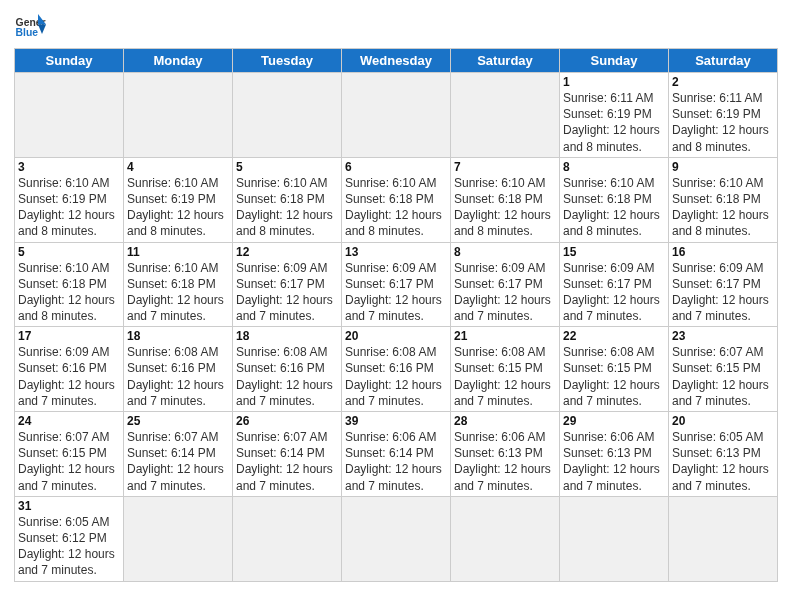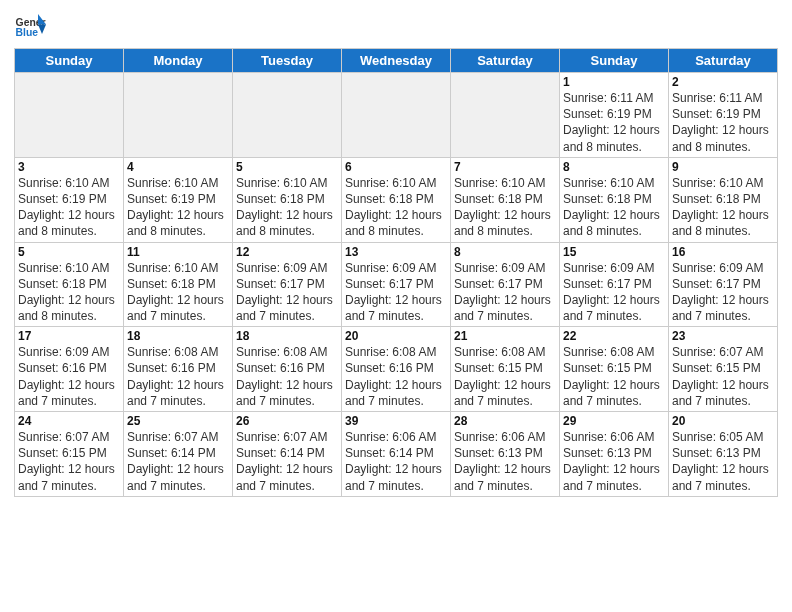--- a/index.html
+++ b/index.html
@@ -306,15 +306,29 @@
 Sunset: 6:13 PM
 Daylight: 12 hours and 7 minutes.</div>
           </td>
           <td>
             <span class="day-number">20</span>
             <div class="day-info" style="white-space: pre-line;">Sunrise: 6:05 AM
 Sunset: 6:13 PM
 Daylight: 12 hours and 7 minutes.</div>
           </td>
         </tr>
+        <tr class="last-row">
+          <td>
+            <span class="day-number">31</span>
+            <div class="day-info" style="white-space: pre-line;">Sunrise: 6:05 AM
+Sunset: 6:12 PM
+Daylight: 12 hours and 7 minutes.</div>
+          </td>
+          <td class="empty"></td>
+          <td class="empty"></td>
+          <td class="empty"></td>
+          <td class="empty"></td>
+          <td class="empty"></td>
+          <td class="empty"></td>
+        </tr>
       </tbody>
   </table>
 </div>
 
 </body></html>

